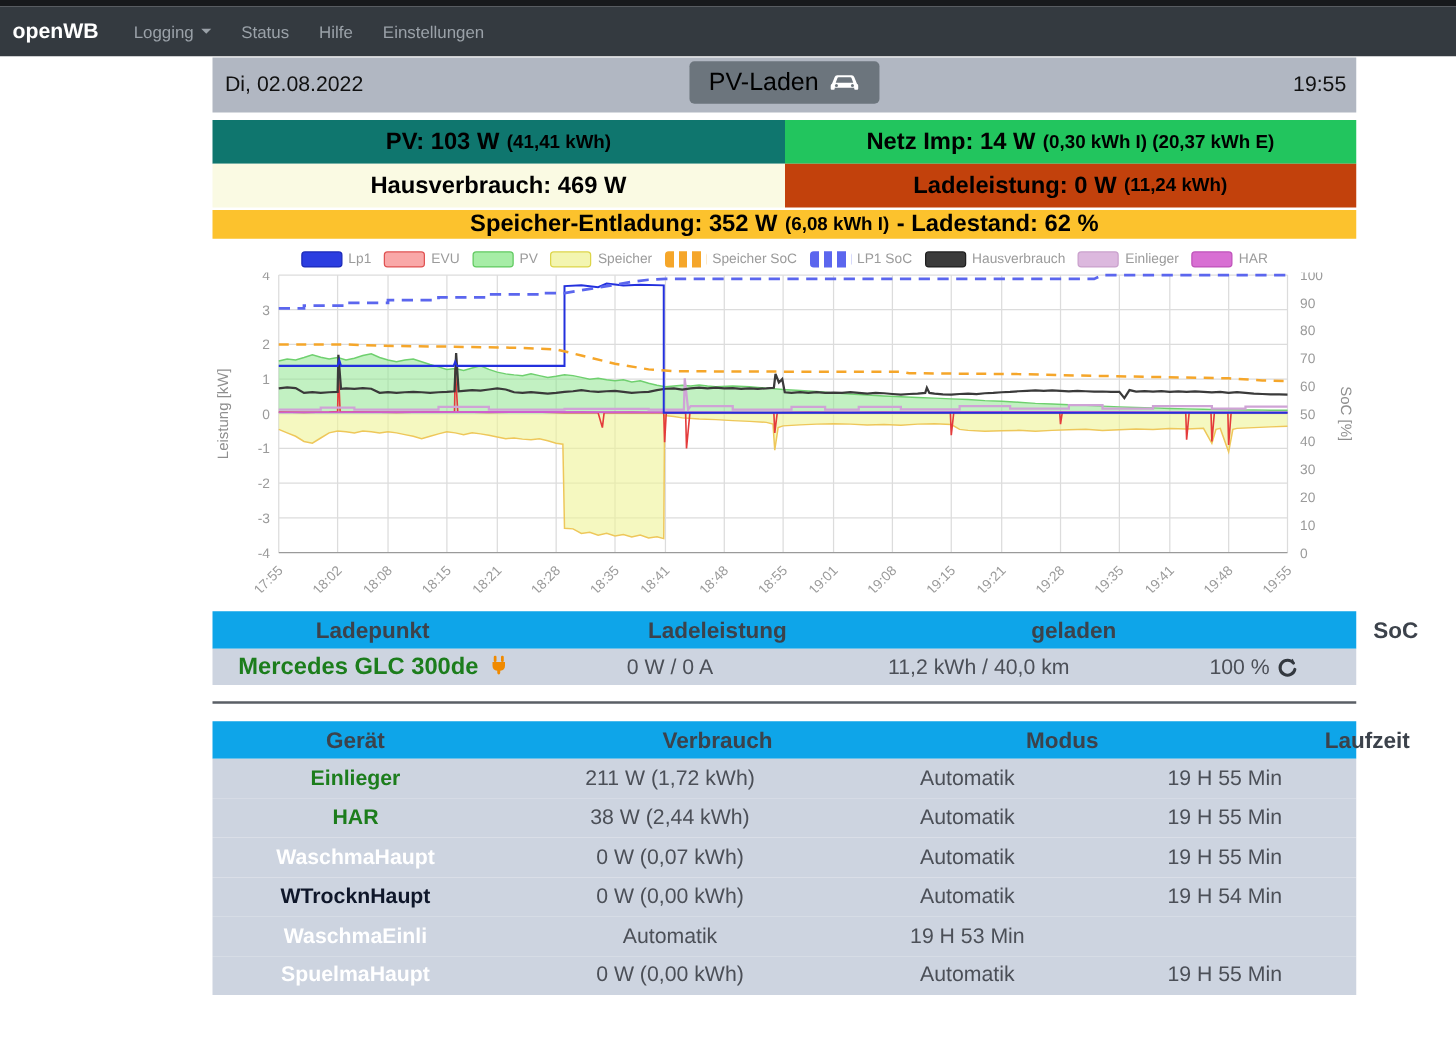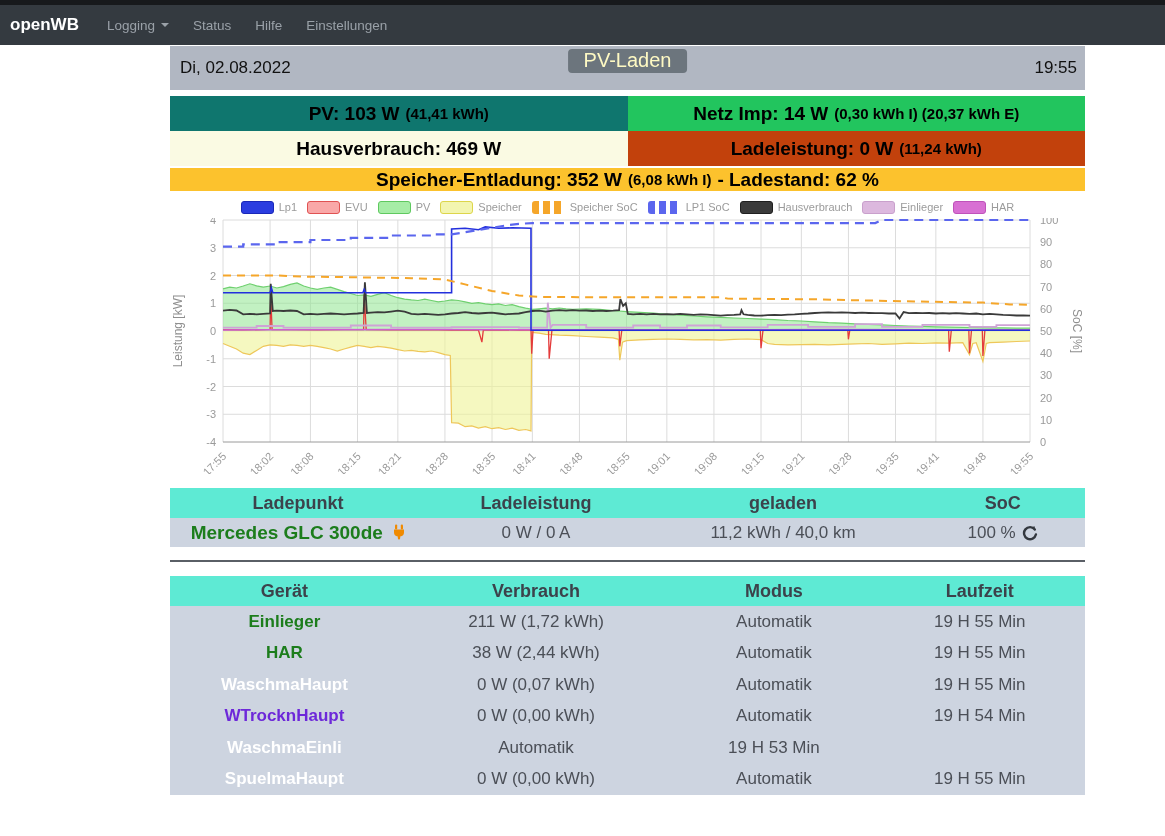--- a/index.html
+++ b/index.html
@@ -12,39 +12,39 @@
   .brand { color:#ffffff; font-size:17px; font-weight:bold; margin-right:28px; cursor:pointer; }
   .nav-item { color:#9aa1a8; font-size:13.5px; margin-right:24px; cursor:pointer; display:flex; align-items:center; gap:6px; }
   .caret { width:0; height:0; border-left:4px solid transparent; border-right:4px solid transparent; border-top:4px solid #9aa1a8; display:inline-block; }
 
   
   .content { margin-left:170px; width:915px; }
 
   .header-bar { margin-top:1px; height:44px; background:#b1b7c2; position:relative; display:flex; align-items:center; }
   .header-date { font-size:17px; color:#111; padding-left:10px; }
   .header-time { font-size:17px; color:#111; position:absolute; right:8px; }
-  .mode-btn { position:absolute; left:50%; transform:translateX(-50%); top:3px; height:24px; background:#6c757d; color:#fef9c3; font-size:20px; border:none; border-radius:4px; padding:0 16px; display:flex; align-items:center; gap:9px; cursor:pointer; font-family:inherit;flex-direction:column; }
+  .mode-btn { position:absolute; left:50%; transform:translateX(-50%); top:3px; height:34px; background:#6c757d; color:#000000; font-size:20px; border:none; border-radius:4px; padding:0 16px; display:flex; align-items:center; gap:9px; cursor:pointer; font-family:inherit; }
 
   
   .status-grid { margin-top:6px; display:grid; grid-template-columns:1fr 1fr; }
   .sbox { height:35px; display:flex; align-items:center; justify-content:center; gap:6px; white-space:nowrap; }
   .sbox .big { font-size:19px; font-weight:bold; color:#000; }
   .sbox .small { font-size:15px; font-weight:bold; color:#000; }
   .sbox-wide { margin-top:2px; height:23px; }
 
   
   .chart-wrap { margin-top:5px; }
   .legend-row { height:22px; display:flex; align-items:center; justify-content:center; gap:10px; }
   .legend-item { display:flex; align-items:center; gap:5px; }
   .legend-label { font-size:11px; color:#9b9b9b; }
   .sw { width:33px; height:13px; border-radius:3px; }
 
   
   .tbl { width:100%; }
-  .tbl-head { display:grid; background:#5eead4; height:30px; align-items:center; }
+  .tbl-head { display:grid; background:#0ea5e9; height:30px; align-items:center;gap:38px; }
   .tbl-head > div { text-align:center; font-size:18px; font-weight:bold; color:#3c424b; }
   .tbl-row { display:grid; background:#cdd4e0; height:29px; align-items:center; }
   .tbl-row > div { text-align:center; font-size:17px; color:#4b4f57; }
   .t1 { grid-template-columns:28% 24% 30% 18%; }
   .t2 { grid-template-columns:25% 30% 22% 23%; }
   .t2row { height:31.5px; }
   .dev-name { font-weight:bold; font-size:17px; }
   .veh-name { font-weight:bold; font-size:19px; display:inline-flex; align-items:center; gap:6px; }
   .soc-cell { display:inline-flex; align-items:center; gap:6px; }
   .divider { border:none; border-top:2px solid #5a5f66; margin:13px 0 14px 0; }
@@ -309,21 +309,21 @@
           <div><span>Automatik</span></div>
           <div><span>19 H 55 Min</span></div>
         </div>
         <div class="tbl-row t2 t2row">
           <div><span class="dev-name" style="color: rgb(255, 255, 255);">WaschmaHaupt</span></div>
           <div><span>0 W (0,07 kWh)</span></div>
           <div><span>Automatik</span></div>
           <div><span>19 H 55 Min</span></div>
         </div>
         <div class="tbl-row t2 t2row">
-          <div><span class="dev-name" style="color: #6d28d9;">WTrocknHaupt</span></div>
+          <div><span class="dev-name" style="color: #0f172a;">WTrocknHaupt</span></div>
           <div><span>0 W (0,00 kWh)</span></div>
           <div><span>Automatik</span></div>
           <div><span>19 H 54 Min</span></div>
         </div>
         <div class="tbl-row t2 t2row">
           <div><span class="dev-name" style="color: rgb(255, 255, 255);">WaschmaEinli</span></div>
           <div><span>Automatik</span></div>
           <div><span>19 H 53 Min</span></div>
         </div>
         <div class="tbl-row t2 t2row">

